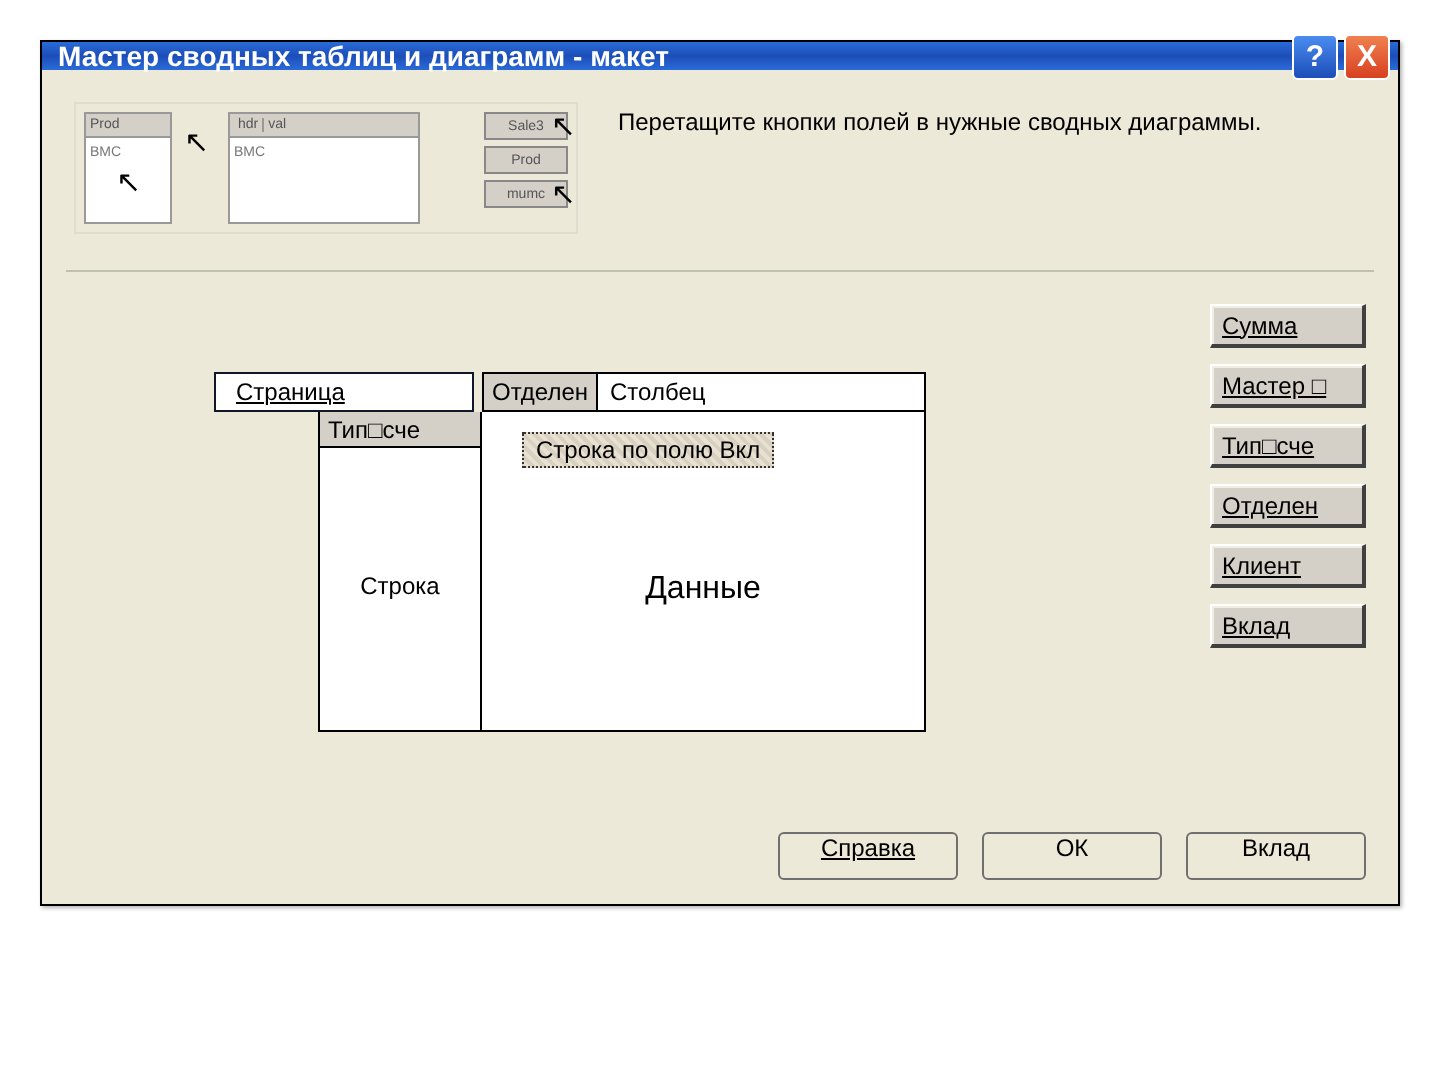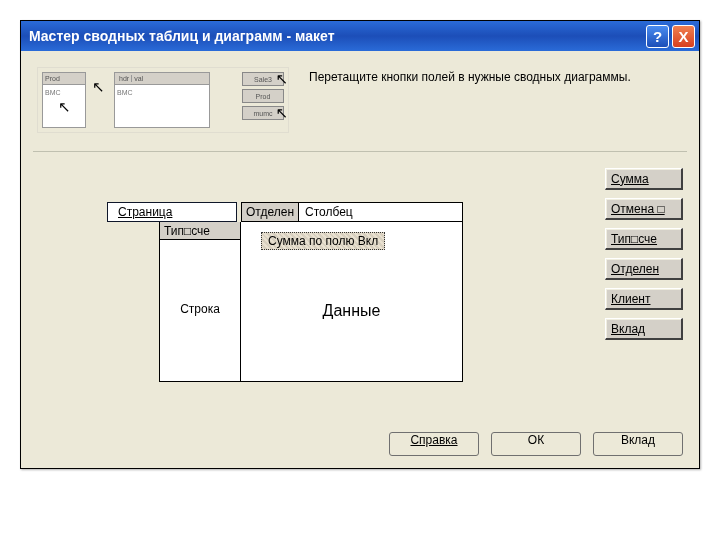--- a/index.html
+++ b/index.html
@@ -14,21 +14,21 @@
       justify-content: center;
       padding-top: 20px;
     }
     .window {
       width: 680px;
       border: 1px solid #000;
       background: #ece9d8;
       box-shadow: 1px 1px 2px rgba(0,0,0,0.3);
     }
     .titlebar {
-      height: 30px;
+      height: 14px;
       background: linear-gradient(to bottom, #2a6bd8 0%, #1c4eb8 50%, #2a6bd8 100%);
       display: flex;
       align-items: center;
       padding: 0 4px 0 8px;
       color: #fff;
       font-weight: bold;
       font-size: 14px;
     }
     .titlebar-text { flex: 1; }
     .titlebar-btn {
@@ -344,28 +344,28 @@
         </div>
         <div class="column-zone">
           <span class="placed-field">Отделен</span>
           <span class="zone-lbl">Столбец</span>
         </div>
         <div class="row-zone">
           <div class="placed-field-v">Тип□сче</div>
           <div class="row-lbl">Строка</div>
         </div>
         <div class="data-zone">
-          <div class="data-field">Сумма по полю Вкл</div>
+          <div class="data-field">Строка по полю Вкл</div>
           <div class="data-lbl">Данные</div>
         </div>
       </div>
 
       <div class="field-list">
         <div class="field-btn">Сумма</div>
-        <div class="field-btn">Отмена □</div>
+        <div class="field-btn">Мастер □</div>
         <div class="field-btn">Тип□сче</div>
         <div class="field-btn">Отделен</div>
         <div class="field-btn">Клиент</div>
         <div class="field-btn">Вклад</div>
       </div>
     </div>
 
     <div class="button-row">
       <div class="dlg-btn">
           <span class="u">Справка</span>

